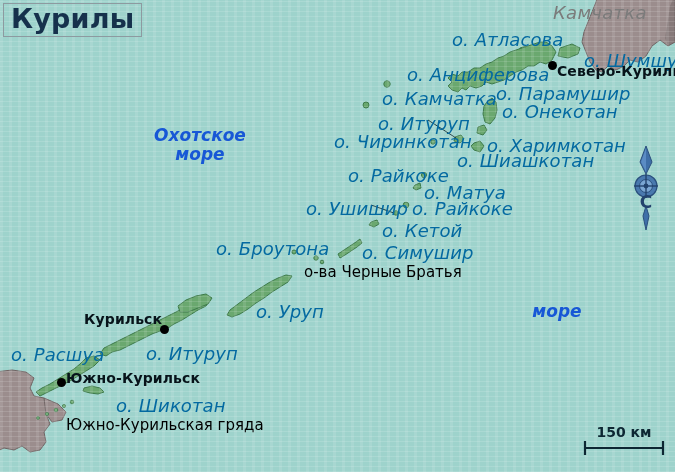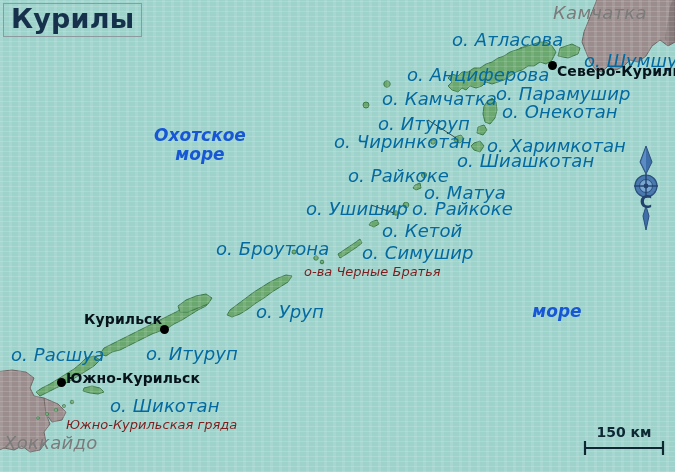--- a/index.html
+++ b/index.html
@@ -49,23 +49,22 @@
     text-align:center;
     line-height:1.12;
   }
   .land-lbl{
     font-style:italic;
     font-size:18px;
     color:#7b7b7b;
     letter-spacing:.3px;
   }
   .grp{
-    font-style:italic;
-    font-size:13px;
-    color:#7f1d1d;
+    font-size:15px;
+    color:#000000;
   }
 
   
   #title-box{
     position:absolute;left:3px;top:3px;
     border:1px solid #8d9aa0;
     background:transparent;
     padding:1px 7px 3px 7px;
   }
   #title-box .t{
@@ -187,21 +186,20 @@
 
   <div class="lbl sea" style="left:146px;top:126px;width:108px">
     <div>Охотское</div>
     <div>море</div>
   </div>
   <div class="lbl sea" style="left:519px;top:302px;width:76px">
     <div>море</div>
   </div>
 
   <div class="lbl land-lbl" style="left:553px;top:4px">Камчатка</div>
-  <div class="lbl land-lbl" style="left:4px;top:434px">Хоккайдо</div>
 
   <div class="lbl isl" style="left:452px;top:31px">о. Атласова</div>
   <div class="lbl isl" style="left:584px;top:52px">о. Шумшу</div>
   <div class="lbl isl" style="left:407px;top:66px">о. Анциферова</div>
   <div class="lbl isl" style="left:496px;top:85px">о. Парамушир</div>
   <div class="lbl isl" style="left:382px;top:90px">о. Камчатка</div>
   <div class="lbl isl" style="left:502px;top:103px">о. Онекотан</div>
   <div class="lbl isl" style="left:378px;top:115px">о. Итуруп</div>
   <div class="lbl isl" style="left:487px;top:137px">о. Харимкотан</div>
   <div class="lbl isl" style="left:334px;top:133px">о. Чиринкотан</div>
@@ -210,21 +208,21 @@
   <div class="lbl isl" style="left:424px;top:184px">о. Матуа</div>
   <div class="lbl isl" style="left:412px;top:200px">о. Райкоке</div>
   <div class="lbl isl" style="left:306px;top:200px">о. Ушишир</div>
   <div class="lbl isl" style="left:382px;top:222px">о. Кетой</div>
   <div class="lbl isl" style="left:216px;top:240px">о. Броутона</div>
   <div class="lbl isl" style="left:362px;top:244px">о. Симушир</div>
   <div class="lbl grp" style="left:304px;top:265px">о-ва Черные Братья</div>
   <div class="lbl isl" style="left:256px;top:303px">о. Уруп</div>
   <div class="lbl isl" style="left:146px;top:345px">о. Итуруп</div>
   <div class="lbl isl" style="left:11px;top:346px">о. Расшуа</div>
-  <div class="lbl isl" style="left:110px;top:397px">о. Шикотан</div>
+  <div class="lbl isl" style="left:116px;top:397px">о. Шикотан</div>
   <div class="lbl grp" style="left:66px;top:418px">Южно-Курильская гряда</div>
 
   <div class="dot" style="left:548px;top:61px"></div>
   <div class="lbl city" style="left:557px;top:64px">Северо-Курильск</div>
 
   <div class="dot" style="left:160px;top:325px"></div>
   <div class="lbl city" style="left:84px;top:312px">Курильск</div>
 
   <div class="dot" style="left:57px;top:378px"></div>
   <div class="lbl city" style="left:66px;top:371px">Южно-Курильск</div>

